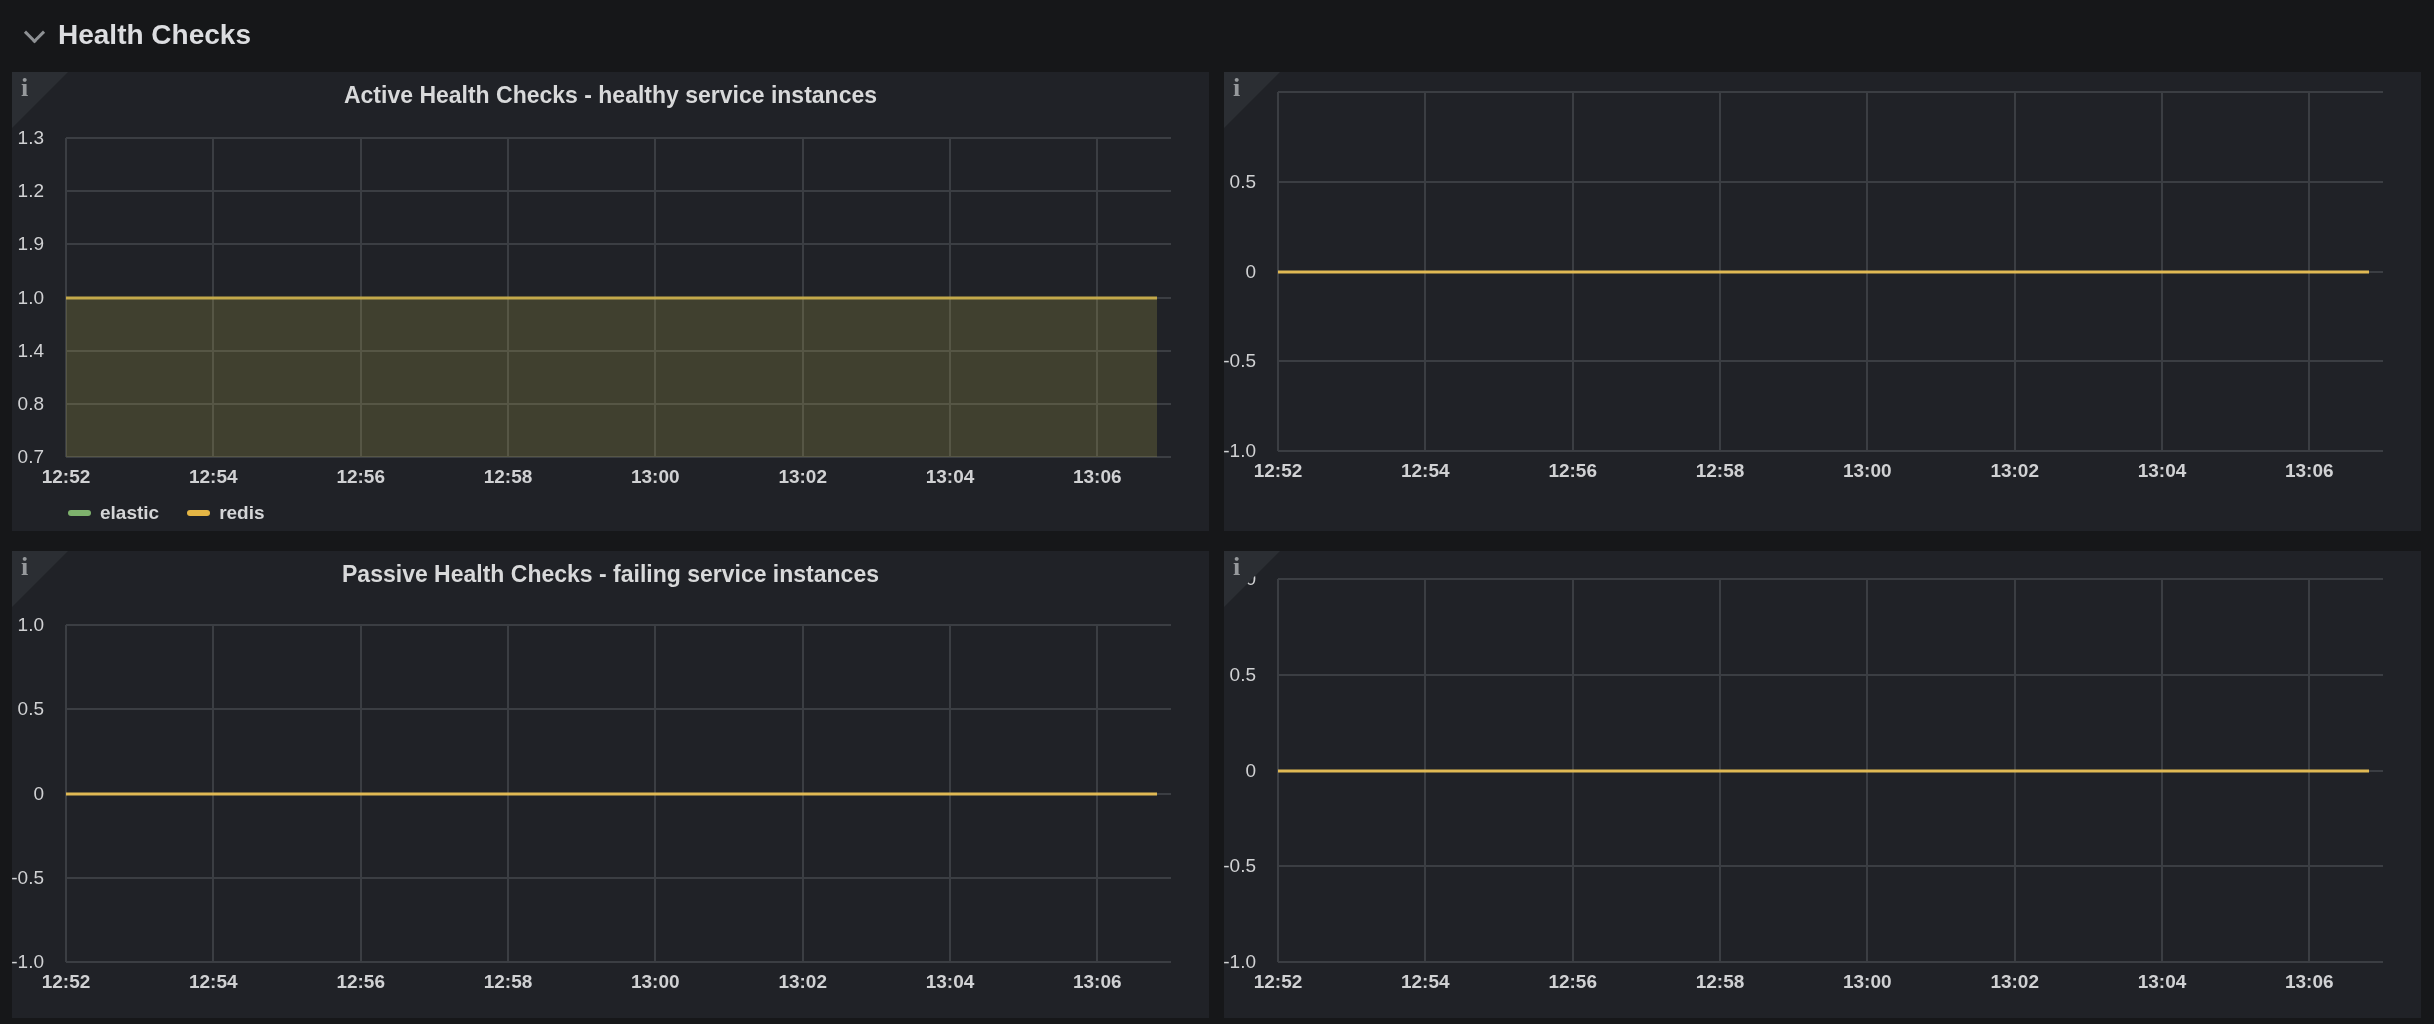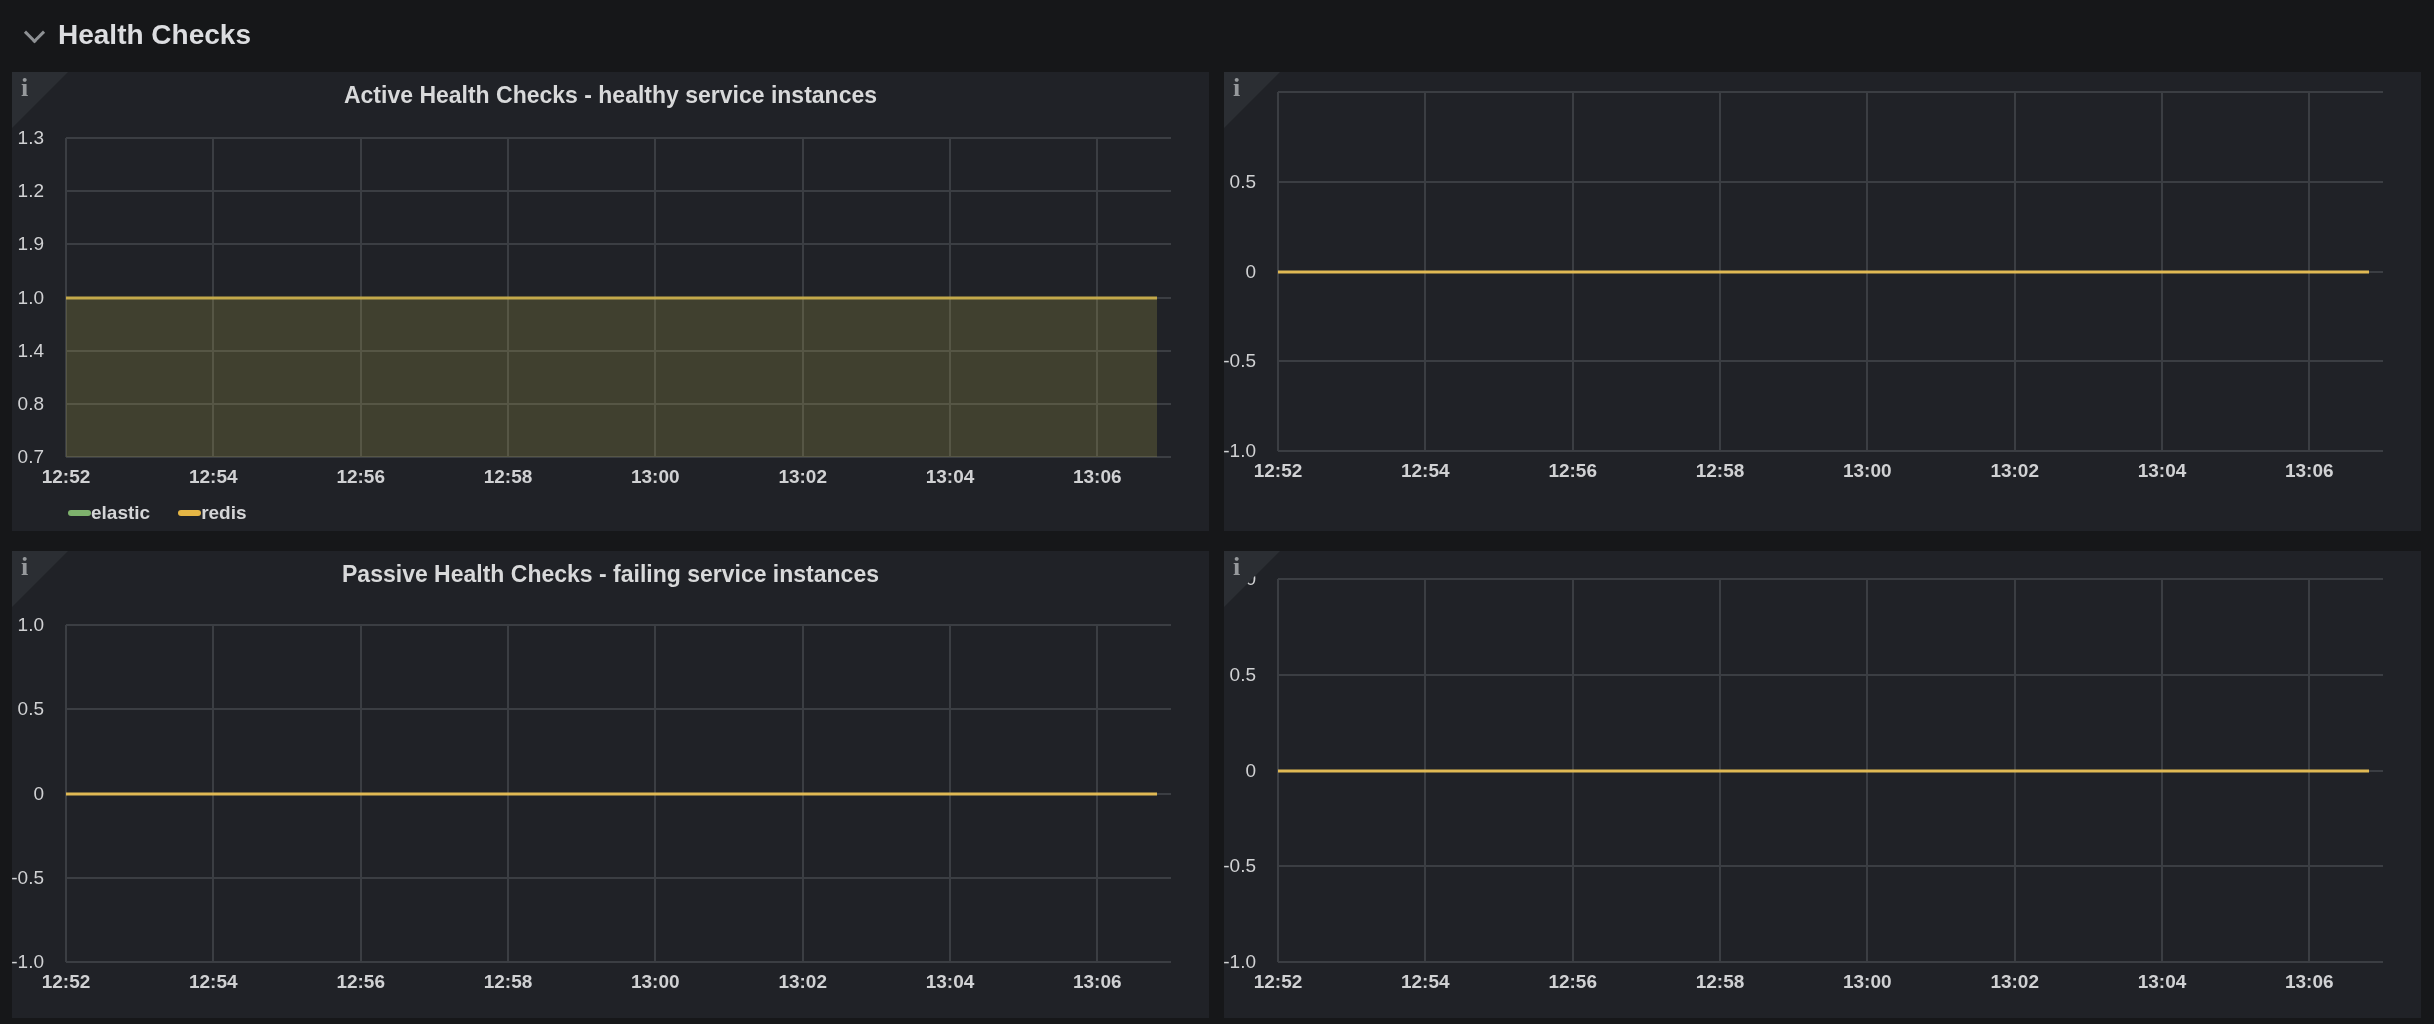--- a/index.html
+++ b/index.html
@@ -81,21 +81,21 @@
   }
   .x-tick-label {
     position: absolute; top: 9px; transform: translateX(-50%);
     font-size: 19px; font-weight: bold; color: #d0d1d3; white-space: nowrap;
   }
 
   .legend {
     flex: 0 0 36px; display: flex; align-items: center;
     padding-left: 56px; gap: 28px;
   }
-  .legend-item { display: flex; align-items: center; cursor: pointer; text-align: right; }
+  .legend-item { display: flex; align-items: center; gap: 9px; cursor: pointer; text-align: right; }
   .legend-swatch { width: 23px; height: 6px; border-radius: 3px; }
   .legend-label { font-size: 19px; font-weight: bold; color: #d4d5d7; }
 </style>
 </head>
 <body>
 
 <div class="dash-header">
   <span class="chevron"></span>
   <span class="row-title">Health Checks</span>
 </div>

